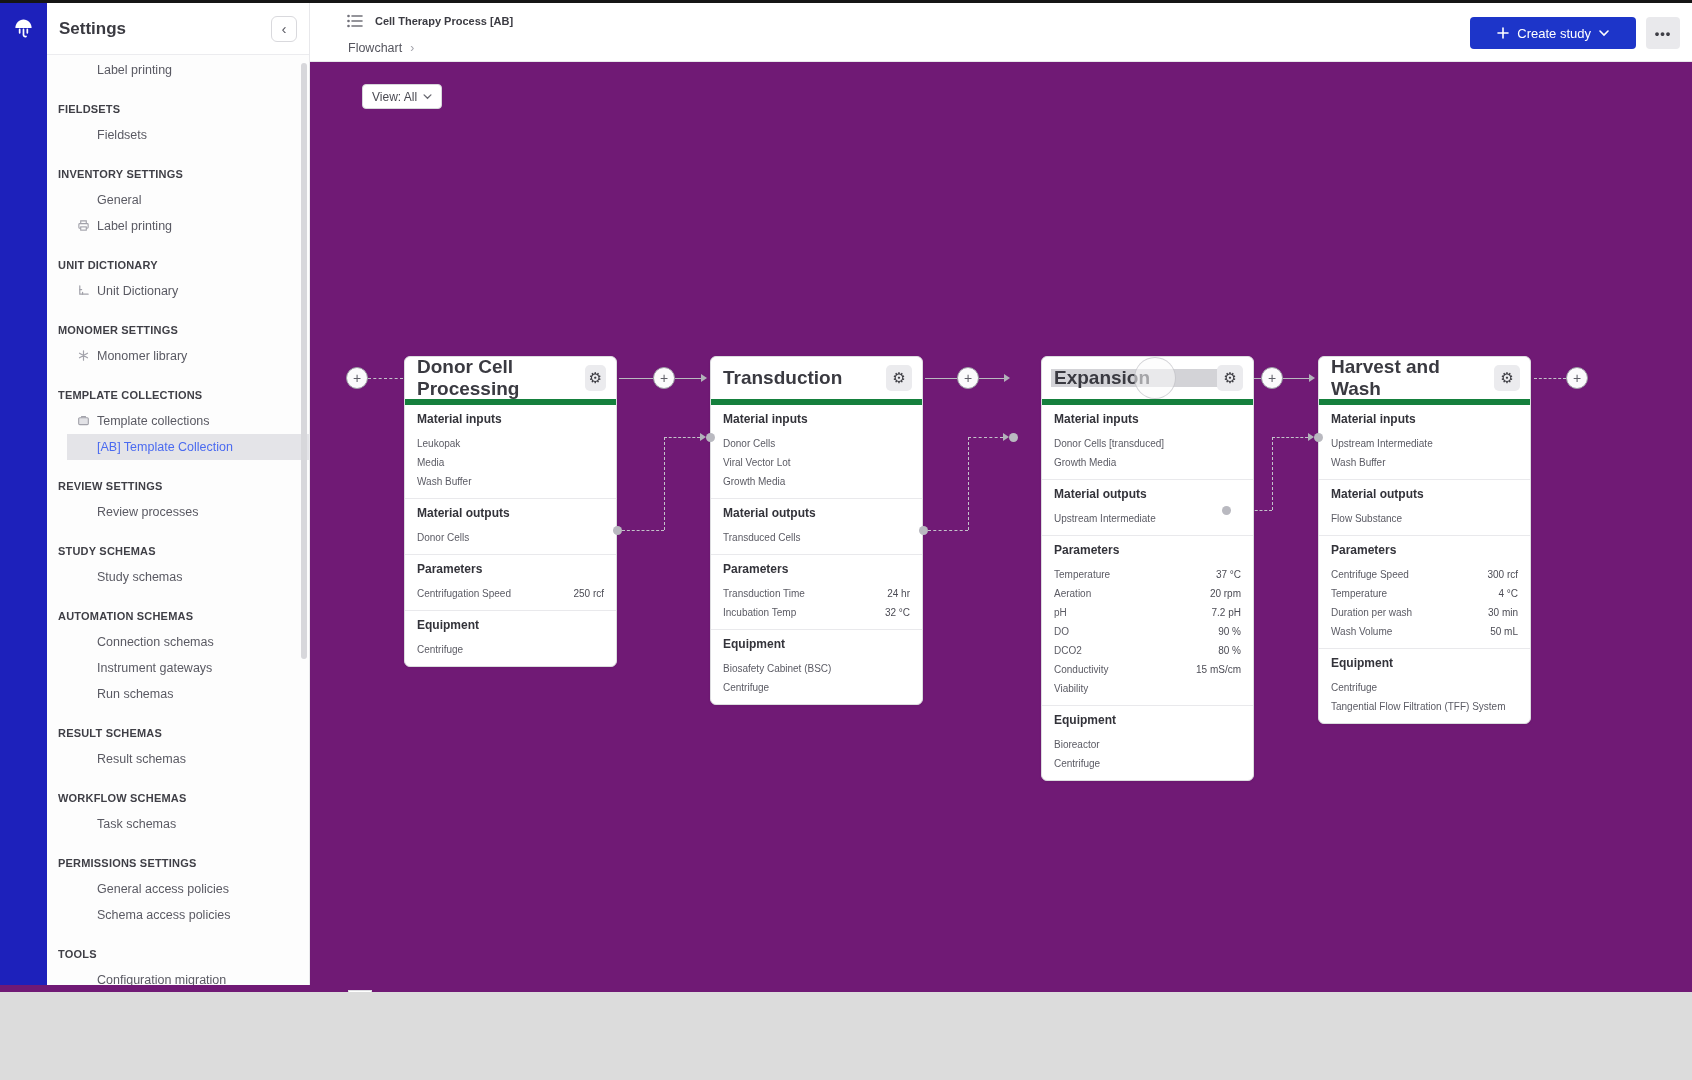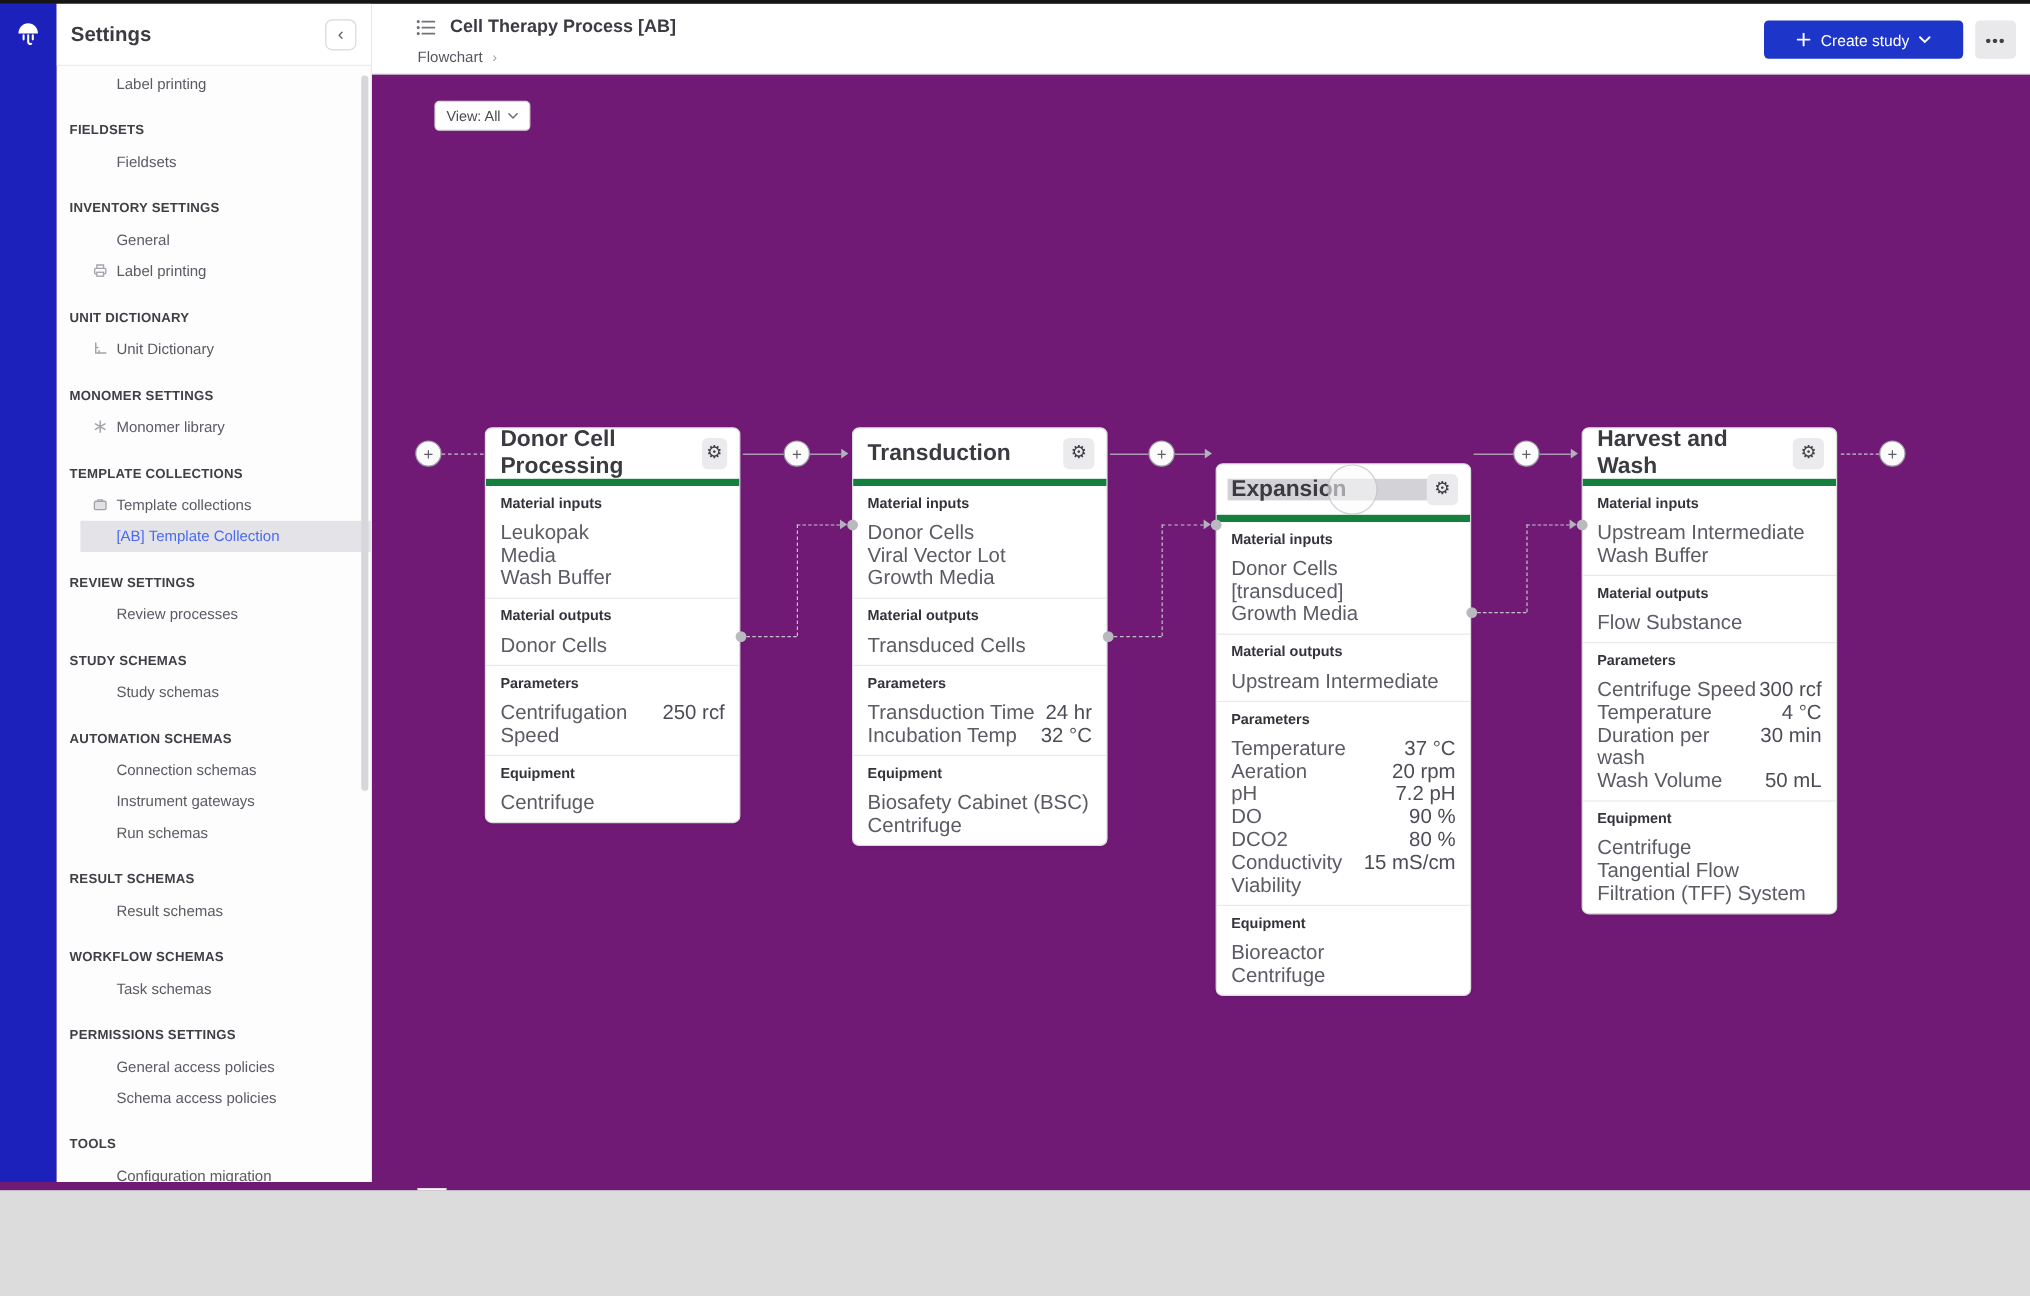--- a/index.html
+++ b/index.html
@@ -24,21 +24,21 @@
   .nav-item { position:relative; height:26px; display:flex; align-items:center; padding-left:30px; font-size:12.5px; color:#5a5a63; cursor:pointer;margin-left:20px; }
   .nav-item.selected { background:#e4e4e8; color:#4a6af0; }
   .nav-icon { position:absolute; left:10px; top:6px; width:14px; height:14px; color:#a2a2aa; }
   .nav-icon svg { width:13px; height:13px; display:block; }
   .sidebar-scrollbar { position:absolute; right:2px; top:60px; width:6px; height:596px; background:#d7d7db; border-radius:3px; }
 
   
   .topbar { position:absolute; left:310px; right:0; top:3px; height:59px; background:#fff; border-bottom:1px solid #e7e7ea; z-index:15; }
   .topbar-title-row { position:absolute; left:37px; top:11px; display:flex; align-items:center; gap:12px; }
   .process-icon svg { width:16px; height:14px; display:block; }
-  .page-title { font-size:15px; font-weight:700; color:#3b3b42; }
+  .page-title { font-size:11px; font-weight:700; color:#3b3b42; }
   .breadcrumb-row { position:absolute; left:38px; top:38px; display:flex; align-items:center; gap:8px; }
   .breadcrumb { font-size:12.5px; color:#55555e; }
   .crumb-sep { color:#a2a2aa; font-size:12px; }
   .create-btn { position:absolute; right:56px; top:14px; height:32px; padding:0 27px; background:#1d35c9; border:none; border-radius:4px; color:#fff; font-size:13px; font-family:inherit; display:flex; align-items:center; gap:8px; cursor:pointer; }
   .create-btn svg { display:block; }
   .more-btn { position:absolute; right:12px; top:14px; width:34px; height:32px; background:#e9e9ec; border:none; border-radius:4px; color:#3f3f46; font-size:13px; font-weight:700; letter-spacing:1px; cursor:pointer; }
 
   
   .view-filter { position:absolute; left:362px; top:84px; height:25px; padding:0 9px; background:#fff; border:1px solid #d6d6da; border-radius:4px; font-size:12px; color:#4a4a52; font-family:inherit; display:flex; align-items:center; gap:6px; cursor:pointer; z-index:5; }
 
@@ -46,21 +46,21 @@
   .node { position:absolute; top:356px; width:213px; background:#fff; border:1px solid #dcdcdf; border-radius:6px; box-shadow:0 1px 3px rgba(0,0,0,.06); z-index:4; }
   .node-header { position:relative; height:42px; display:flex; align-items:center; padding:0 10px 0 12px; }
   .node-title { position:relative; z-index:2; font-size:19px; font-weight:700; color:#3a3a41; }
   .title-highlight { position:absolute; left:9px; top:12px; width:174px; height:18px; background:#d3d3d7; z-index:1; }
   .cursor-blob { position:absolute; left:92px; top:0px; width:42px; height:42px; border-radius:50%; background:rgba(252,252,252,.55); border:1px solid rgba(168,168,175,.5); z-index:3; }
   .gear-btn { position:relative; z-index:2; margin-left:auto; width:26px; height:26px; background:#ebebee; border:none; border-radius:5px; color:#3f3f45; font-size:15px; line-height:26px; text-align:center; cursor:pointer; padding:0; }
   .node-body { border-top:6px solid #15803d; }
   .section { padding:7px 12px; }
   .section + .section { border-top:1px solid #e9e9ec; }
   .section-label { font-size:12px; font-weight:700; color:#33333a; line-height:15px; margin-bottom:7px; }
-  .row { display:flex; justify-content:space-between; font-size:17px; color:#5b5b64; line-height:19px; }
+  .row { display:flex; justify-content:space-between; font-size:10px; color:#5b5b64; line-height:19px; }
   .row .val { color:#4c4c55; white-space:nowrap; }
 
   
   .plus-circle { position:absolute; top:367px; width:22px; height:22px; border:1px solid #9c9ca4; border-radius:50%; background:#fbfbfc; color:#5f5f68; font-size:14px; line-height:20px; text-align:center; cursor:pointer; z-index:5; }
   .hseg { position:absolute; height:0; border-top:1px solid #b9b9c0; z-index:3; }
   .vseg { position:absolute; width:0; border-left:1px dashed #c3c3ca; z-index:3; }
   .hseg.dashed { border-top-style:dashed; border-top-color:#c3c3ca; }
   .arrow-right { position:absolute; width:0; height:0; border-top:4px solid transparent; border-bottom:4px solid transparent; border-left:6px solid #b2b2ba; z-index:3; }
   .conn-dot { position:absolute; width:9px; height:9px; border-radius:50%; background:#b9b9c0; z-index:5; }
 
@@ -310,21 +310,21 @@
             <div class="section-label">Equipment</div>
             <div class="row">
               <span>Biosafety Cabinet (BSC)</span>
             </div>
             <div class="row">
               <span>Centrifuge</span>
             </div>
           </div>
         </div>
       </div>
-      <div class="node" style="left: 1013px; margin-top: 30px;">
+      <div class="node" style="left: 1041px;">
         <div class="node-header">
           <div class="title-highlight"></div>
           <div class="cursor-blob"></div>
           <span class="node-title">Expansion</span>
           <button class="gear-btn">⚙</button>
         </div>
         <div class="node-body">
           <div class="section">
             <div class="section-label">Material inputs</div>
             <div class="row">

